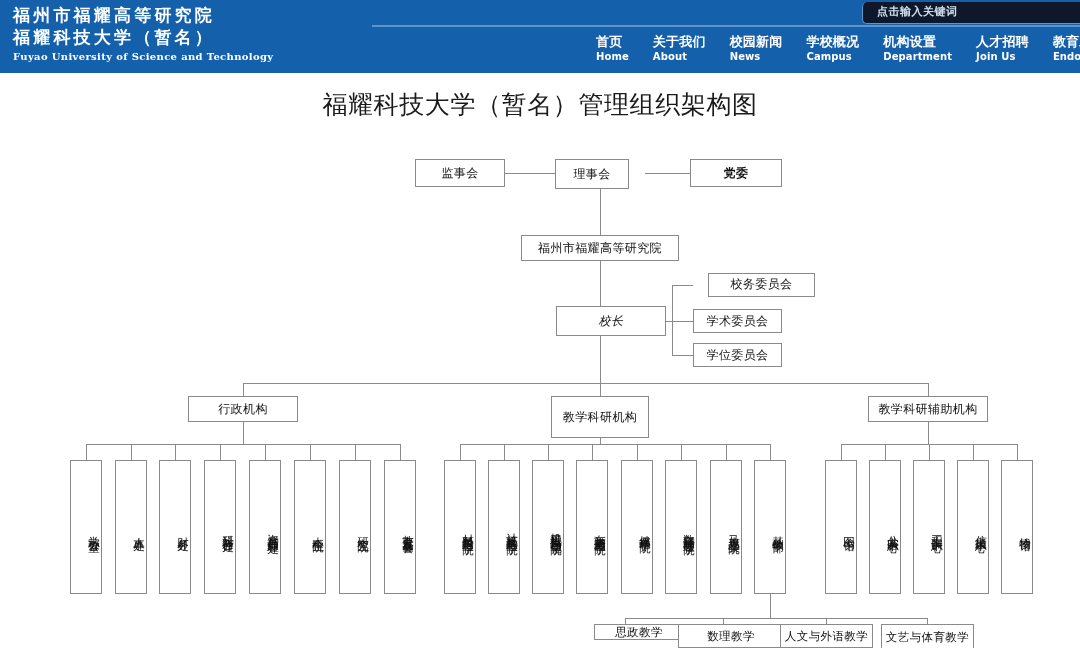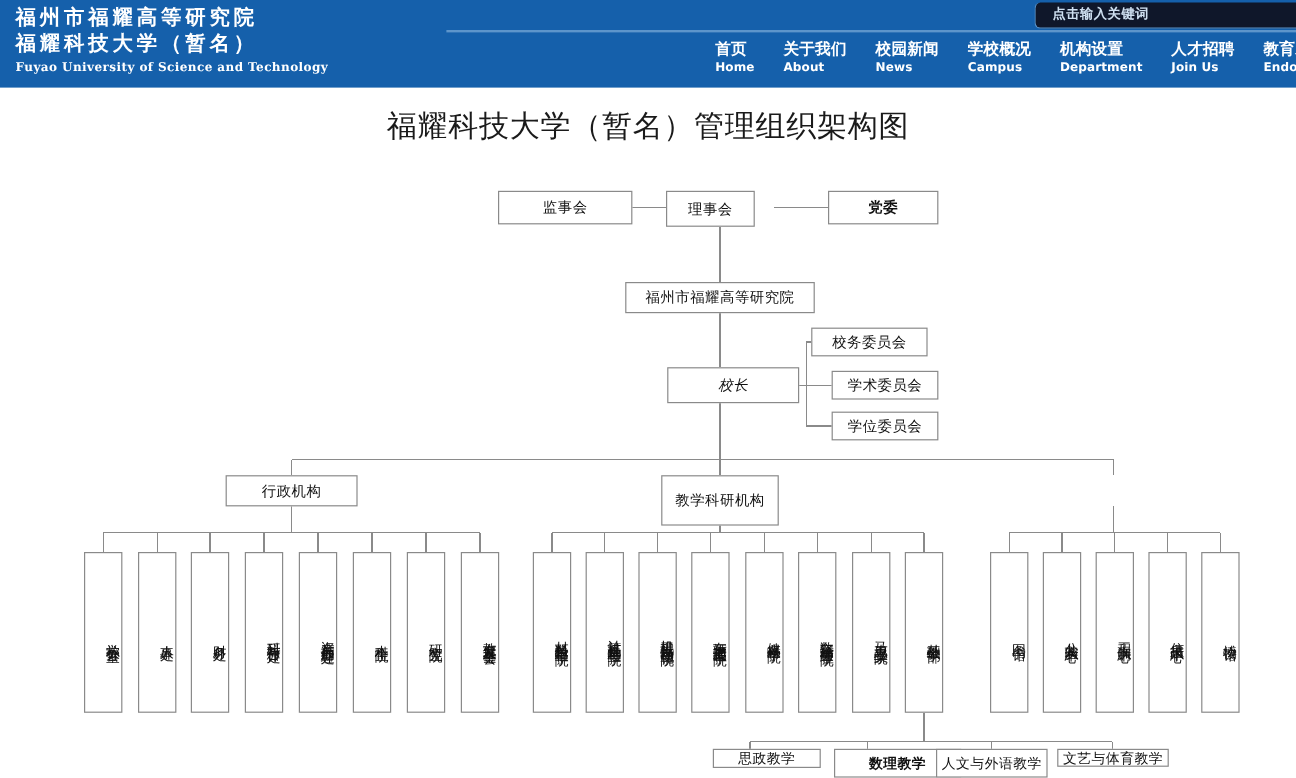--- a/index.html
+++ b/index.html
@@ -249,33 +249,34 @@
 
       <line x1="770" y1="594" x2="770" y2="618"></line>
       <line x1="625" y1="618" x2="927" y2="618"></line>
       <line x1="625" y1="618" x2="625" y2="630"></line>
       <line x1="723" y1="618" x2="723" y2="630"></line>
       <line x1="826" y1="618" x2="826" y2="630"></line>
       <line x1="927" y1="618" x2="927" y2="630"></line>
     </g>
   </svg>
 
-  <div class="node" style="left:415px; top:159px; width:112px; height:28px;">监事会</div>
+  <div class="node" style="left:415px; top:159px; width:90px; height:28px;">监事会</div>
   <div class="node" style="left:555px; top:159px; width:74px; height:30px;">理事会</div>
   <div class="node" style="left:690px; top:159px; width:92px; height:28px;font-weight:bold;">党委</div>
 
   <div class="node" style="left:521px; top:235px; width:158px; height:26px;">福州市福耀高等研究院</div>
 
   <div class="node" style="left:556px; top:306px; width:110px; height:30px;font-style:italic;">校长</div>
-  <div class="node" style="left:676px; top:273px; width:97px; height:24px;">校务委员会</div>
+  <div class="node" style="left:708px; top:273px; width:107px; height:24px;font-family:Liberation Mono, monospace;">校务委员会</div>
   <div class="node" style="left:693px; top:309px; width:89px; height:24px;">学术委员会</div>
   <div class="node" style="left:693px; top:343px; width:89px; height:24px;">学位委员会</div>
 
   <div class="node" style="left:188px; top:396px; width:110px; height:26px;">行政机构</div>
   <div class="node" style="left:551px; top:396px; width:98px; height:42px;">教学科研机构</div>
+  <div class="node" style="left:868px; top:396px; width:120px; height:26px;">教学科研辅助机构</div>
 
   <div class="node vertical" style="left:70px; top:460px; width:32px; height:134px;">学校办公室</div>
   <div class="node vertical" style="left:115px; top:460px; width:32px; height:134px;">人事处</div>
   <div class="node vertical" style="left:159px; top:460px; width:32px; height:134px;">财务处</div>
   <div class="node vertical" style="left:204px; top:460px; width:32px; height:134px;">科研与合作处</div>
   <div class="node vertical" style="left:249px; top:460px; width:32px; height:134px;">资产与后勤管理处</div>
   <div class="node vertical" style="left:294px; top:460px; width:32px; height:134px;">本科生院</div>
   <div class="node vertical" style="left:339px; top:460px; width:32px; height:134px;">研究生院</div>
   <div class="node vertical" style="left:384px; top:460px; width:32px; height:134px;">教育发展基金会</div>
 
@@ -288,17 +289,17 @@
   <div class="node vertical" style="left:710px; top:460px; width:32px; height:134px;">马克思主义学院</div>
   <div class="node vertical" style="left:754px; top:460px; width:32px; height:134px;">基础教学部</div>
 
   <div class="node vertical" style="left:825px; top:460px; width:32px; height:134px;">图书馆</div>
   <div class="node vertical" style="left:869px; top:460px; width:32px; height:134px;">公共实验中心</div>
   <div class="node vertical" style="left:913px; top:460px; width:32px; height:134px;">工程实训中心</div>
   <div class="node vertical" style="left:957px; top:460px; width:32px; height:134px;">信息技术中心</div>
   <div class="node vertical" style="left:1001px; top:460px; width:32px; height:134px;">博物馆</div>
 
   <div class="node small" style="left:594px; top:624px; width:90px; height:16px;">思政教学</div>
-  <div class="node small" style="left:695px; top:624px; width:106px; height:24px;font-weight:bold;">数理教学</div>
+  <div class="node small" style="left:678px; top:624px; width:106px; height:24px;">数理教学</div>
   <div class="node small" style="left:780px; top:624px; width:93px; height:24px;">人文与外语教学</div>
-  <div class="node small" style="left:881px; top:624px; width:93px; height:15px;">文艺与体育教学</div>
+  <div class="node small" style="left:881px; top:624px; width:93px; height:25px;">文艺与体育教学</div>
 
 </div>
 
 </body></html>

